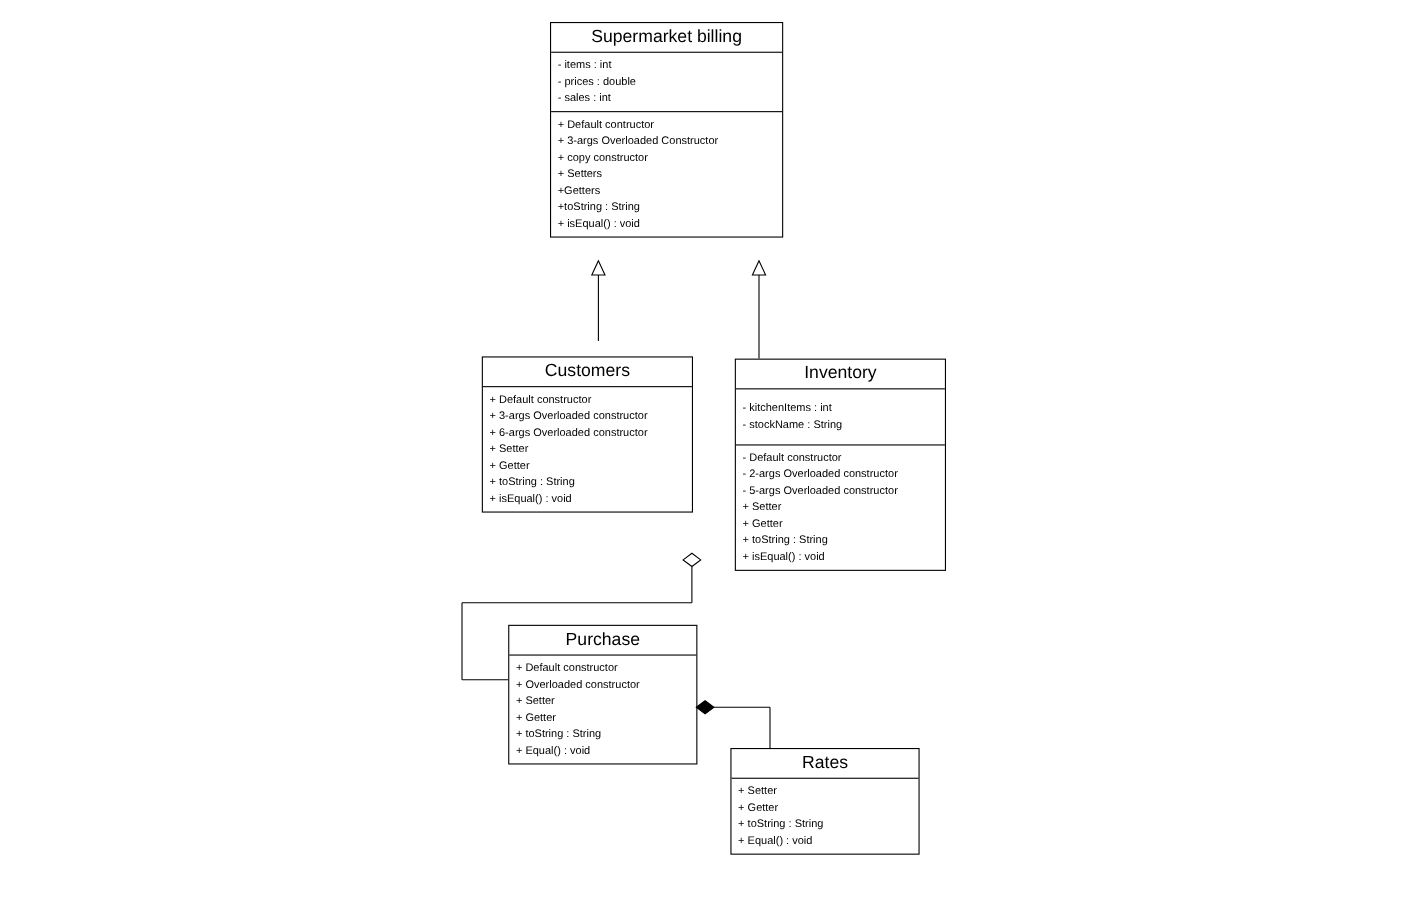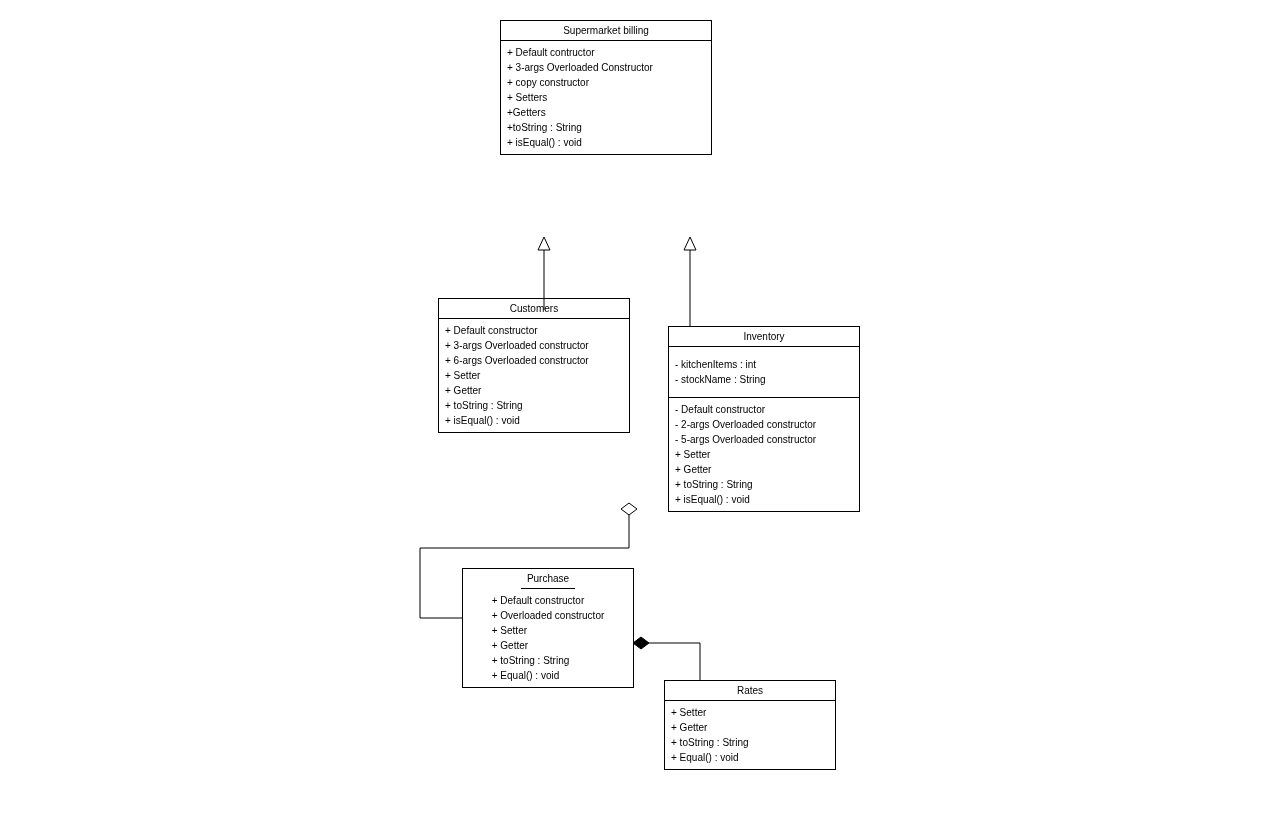--- a/index.html
+++ b/index.html
@@ -16,21 +16,21 @@
     position: absolute;
     border: 1px solid #000;
     background: #fff;
     display: flex;
     flex-direction: column;
   }
   .uml-title {
     text-align: center;
     border-bottom: 1px solid #000;
     padding: 4px 6px;
-    font-size: 10px;
+    font-size: 16px;
   }
   .uml-section {
     border-bottom: 1px solid #000;
     padding: 4px 6px;
     font-size: 10px;
     line-height: 1.5;
   }
   .uml-section:last-child {
     border-bottom: none;
   }
@@ -45,31 +45,36 @@
     height: 825px;
     pointer-events: none;
   }
 </style>
 </head>
 <body>
 
 <div class="uml-class" style="left:500px; top:20px; width:210px;">
   <div class="uml-title">Supermarket billing</div>
   <div class="uml-section">
+    <div class="uml-row">- items : int</div>
+    <div class="uml-row">- prices : double</div>
+    <div class="uml-row">- sales : int</div>
+  </div>
+  <div class="uml-section">
     <div class="uml-row">+ Default contructor</div>
     <div class="uml-row">+ 3-args Overloaded Constructor</div>
     <div class="uml-row">+ copy constructor</div>
     <div class="uml-row">+ Setters</div>
     <div class="uml-row">+Getters</div>
     <div class="uml-row">+toString : String</div>
     <div class="uml-row">+ isEqual() : void</div>
   </div>
 </div>
 
-<div class="uml-class" style="left:438px; top:298px; width:190px;">
+<div class="uml-class" style="left:438px; top:324px; width:190px;">
   <div class="uml-title">Customers</div>
   <div class="uml-section">
     <div class="uml-row">+ Default constructor</div>
     <div class="uml-row">+ 3-args Overloaded constructor</div>
     <div class="uml-row">+ 6-args Overloaded constructor</div>
     <div class="uml-row">+ Setter</div>
     <div class="uml-row">+ Getter</div>
     <div class="uml-row">+ toString : String</div>
     <div class="uml-row">+ isEqual() : void</div>
   </div>
@@ -85,21 +90,21 @@
     <div class="uml-row">- Default constructor</div>
     <div class="uml-row">- 2-args Overloaded constructor</div>
     <div class="uml-row">- 5-args Overloaded constructor</div>
     <div class="uml-row">+ Setter</div>
     <div class="uml-row">+ Getter</div>
     <div class="uml-row">+ toString : String</div>
     <div class="uml-row">+ isEqual() : void</div>
   </div>
 </div>
 
-<div class="uml-class" style="left:462px; top:568px; width:170px;align-items:center;">
+<div class="uml-class" style="left:462px; top:568px; width:170px;">
   <div class="uml-title">Purchase</div>
   <div class="uml-section">
     <div class="uml-row">+ Default constructor</div>
     <div class="uml-row">+ Overloaded constructor</div>
     <div class="uml-row">+ Setter</div>
     <div class="uml-row">+ Getter</div>
     <div class="uml-row">+ toString : String</div>
     <div class="uml-row">+ Equal() : void</div>
   </div>
 </div>

